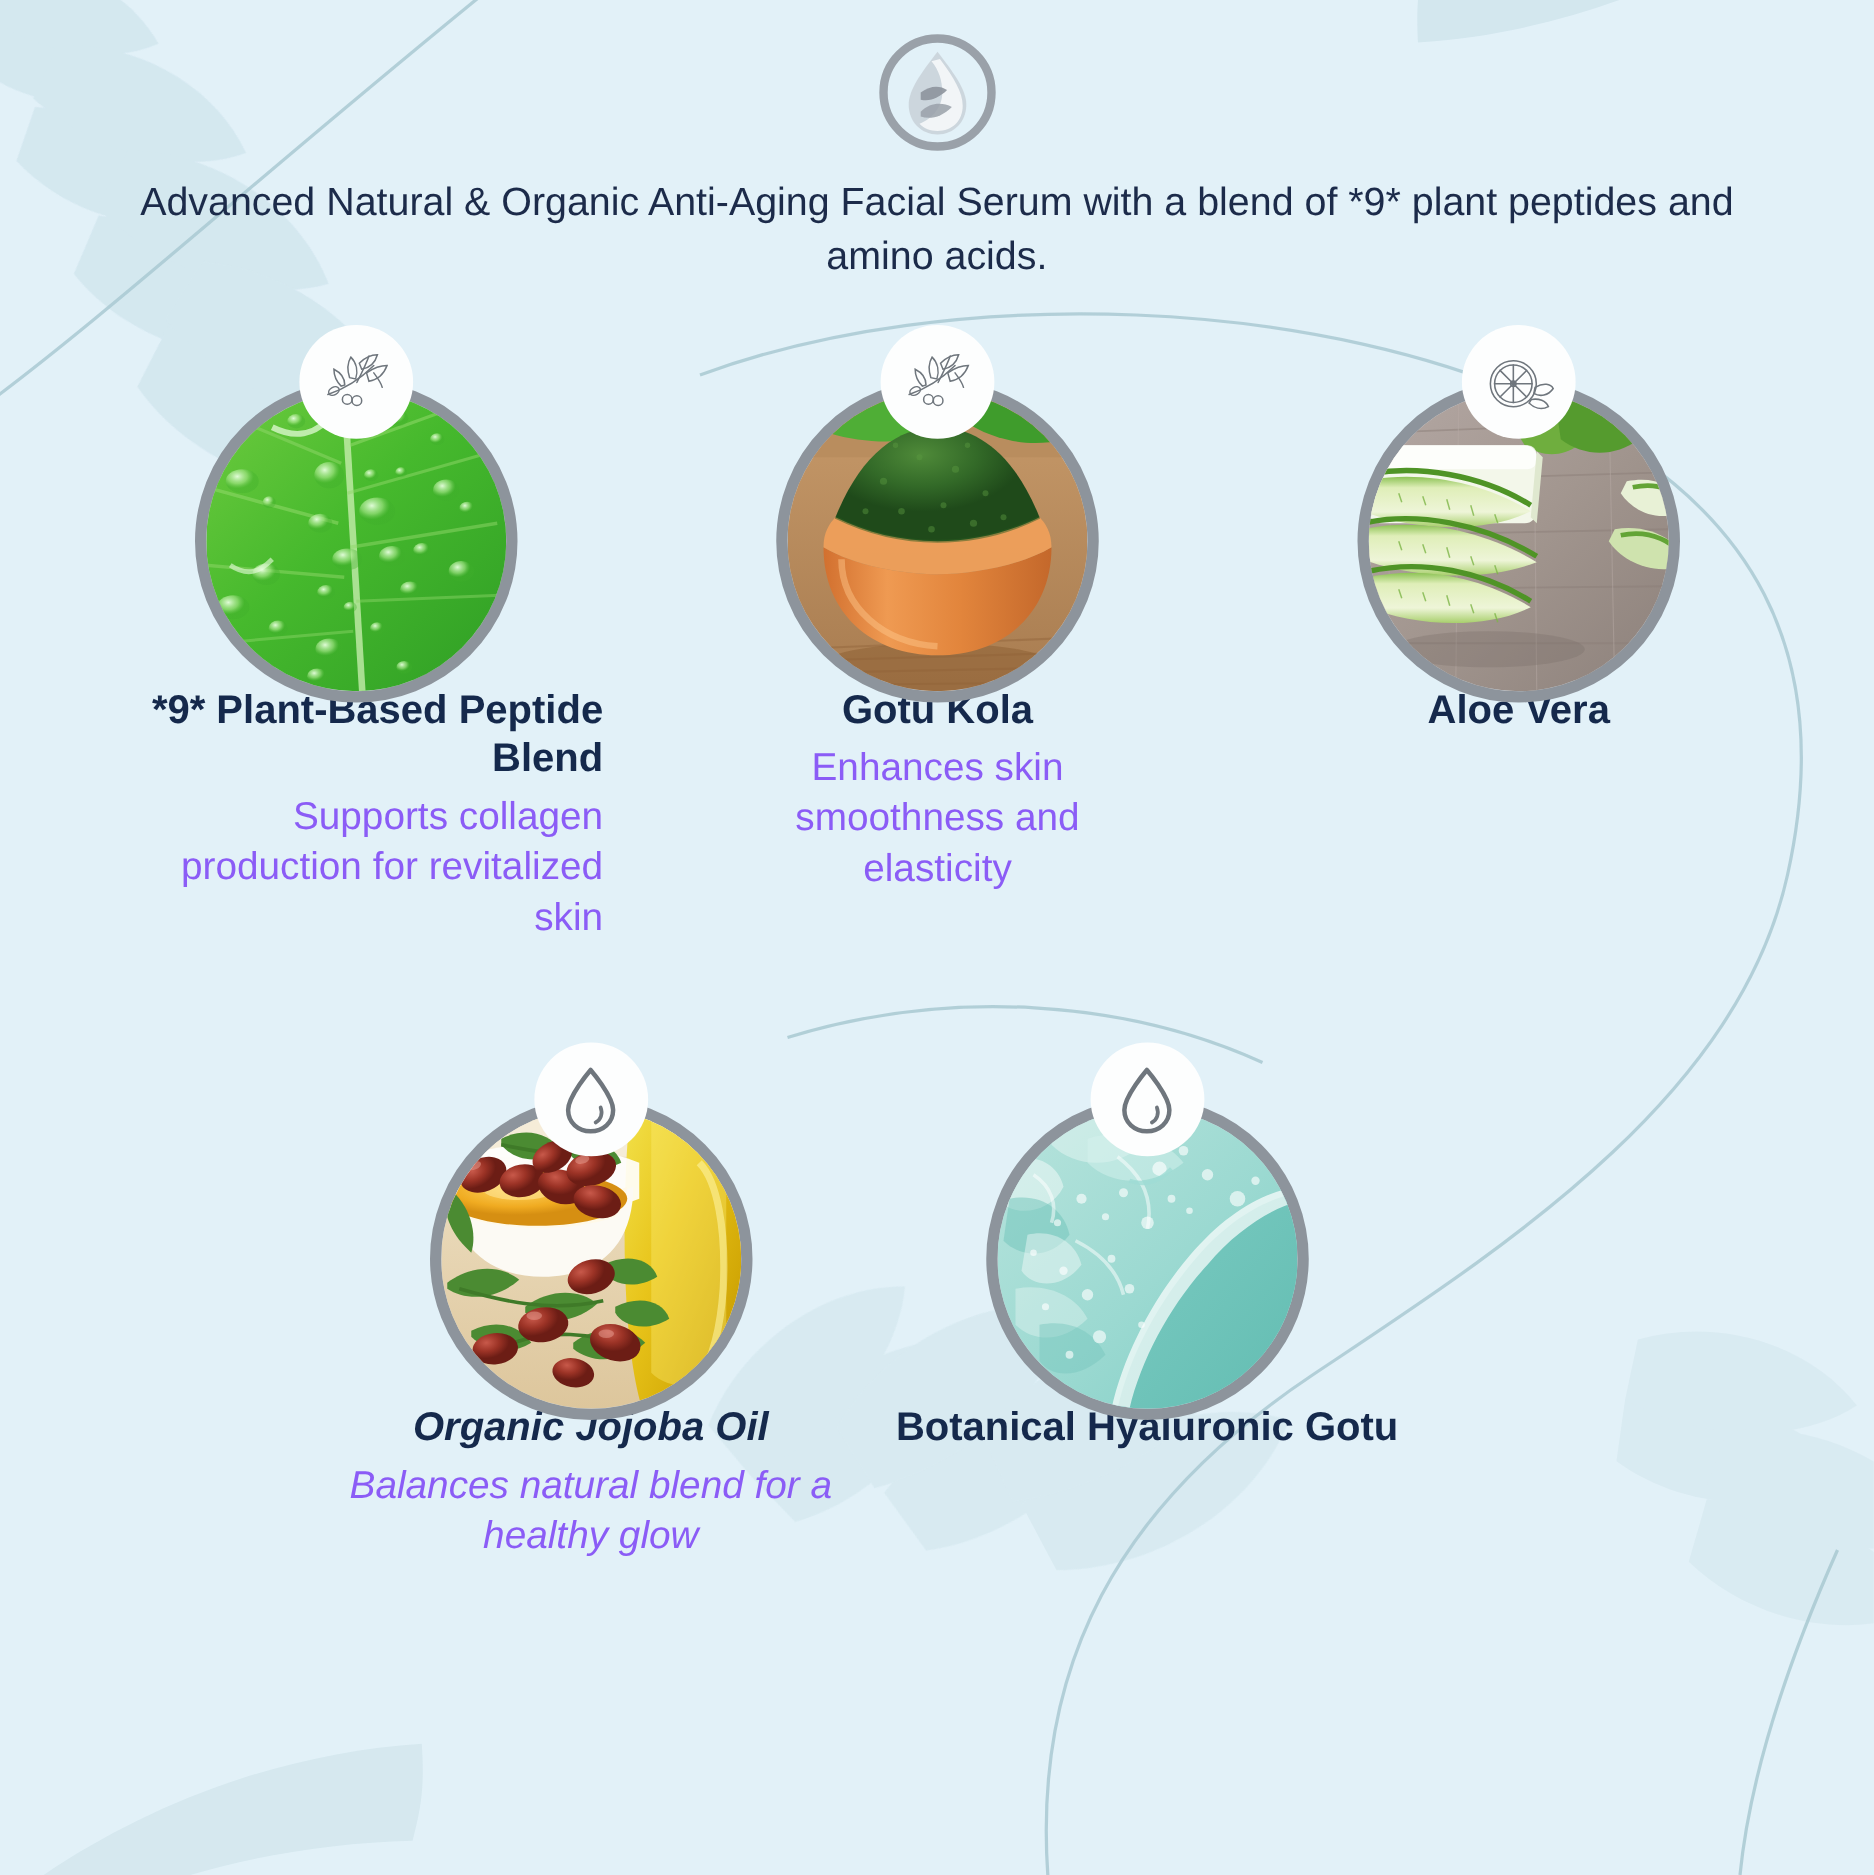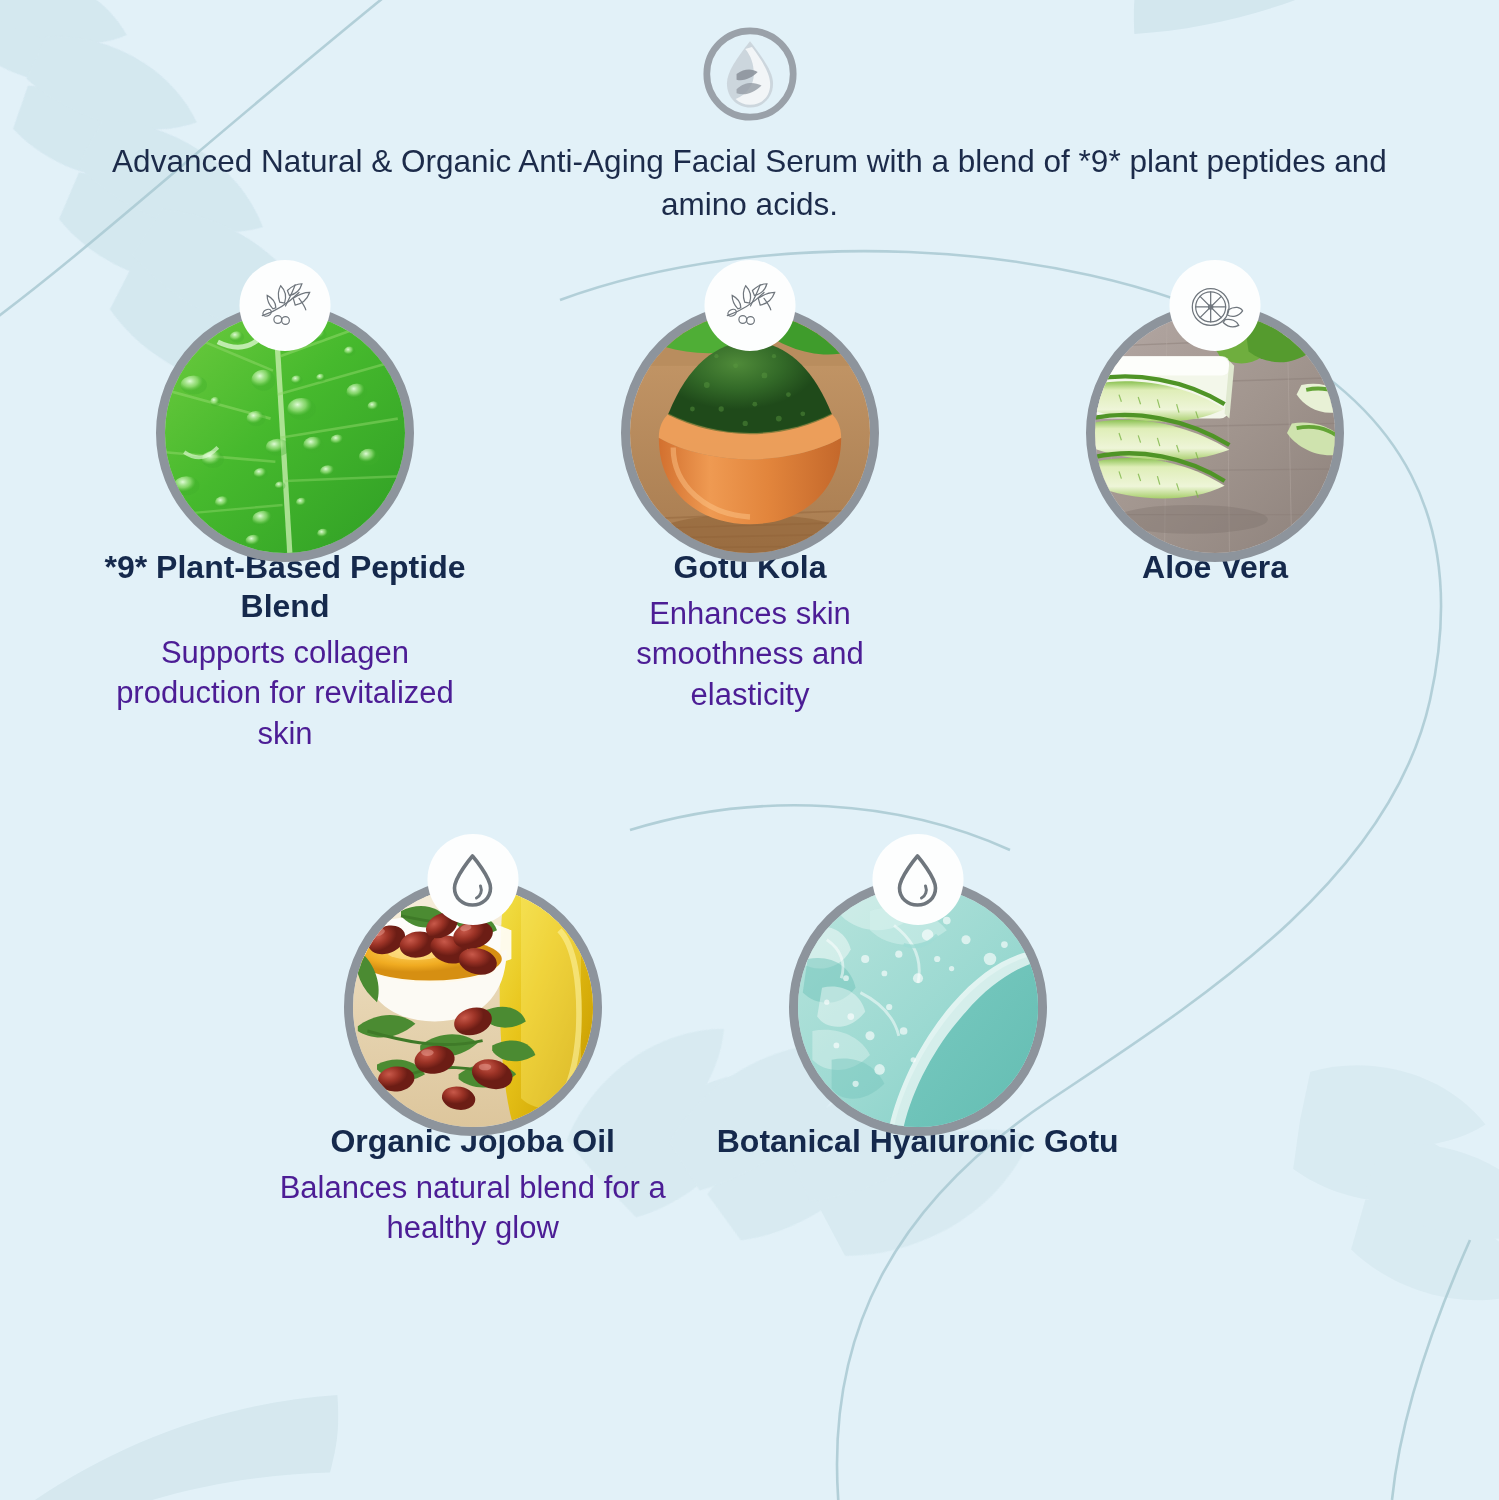--- a/index.html
+++ b/index.html
@@ -56,26 +56,26 @@
     z-index:4;
   }
   .badge svg { display:block; }
 
   .card-title {
     margin-top:22px; font-size:32px; font-weight:bold;
     color:#15294c; text-align:center; line-height:1.22;
   }
   .card-desc {
     margin-top:7px; font-size:31px; font-weight:400;
-    color:#4c1d95; text-align:center; line-height:1.3;
-  }
-  .c1 .card-title, .c1 .card-desc { max-width:395px; }
+    color:#8b5cf6; text-align:center; line-height:1.3;
+  }
+  .c1 .card-title, .c1 .card-desc { max-width:395px;text-align:right; }
   .c2 .card-title, .c2 .card-desc { max-width:300px; }
   .c3 .card-title, .c3 .card-desc { max-width:380px; }
-  .c4 .card-title, .c4 .card-desc { max-width:400px; }
+  .c4 .card-title, .c4 .card-desc { max-width:400px;font-style:italic; }
   .c5 .card-title, .c5 .card-desc { max-width:475px; }
   .c5 { width:480px; }
 </style>
 </head>
 <body>
 
 <div class="bg-layer">
   <svg class="bg-svg" viewBox="0 0 1499 1500" xmlns="http://www.w3.org/2000/svg">
     <defs>
       <g id="frondLeaflet">

